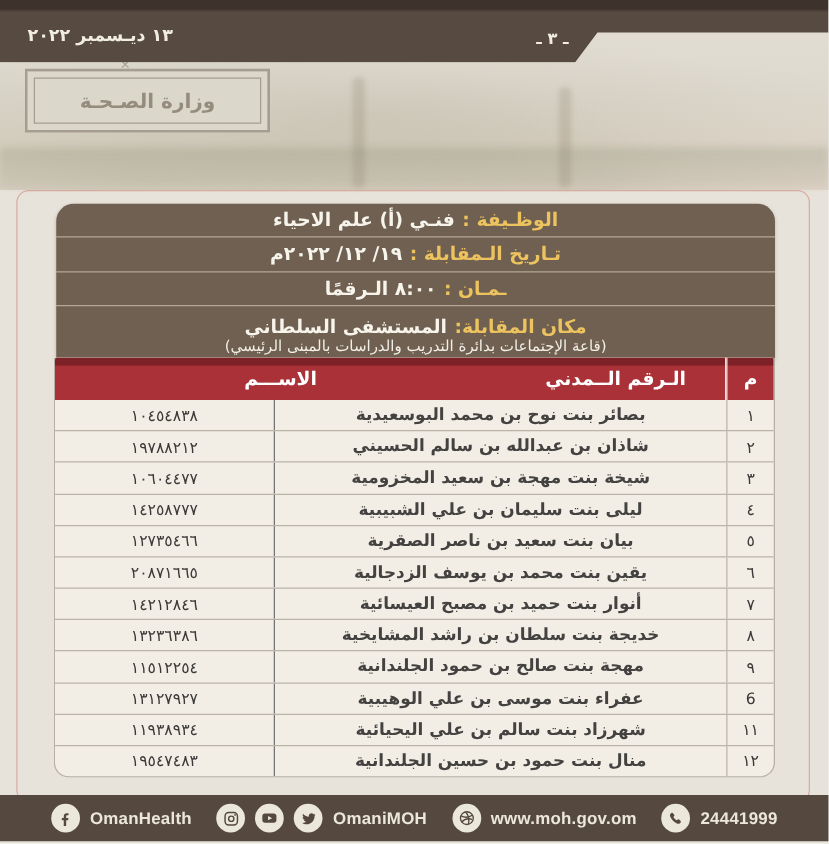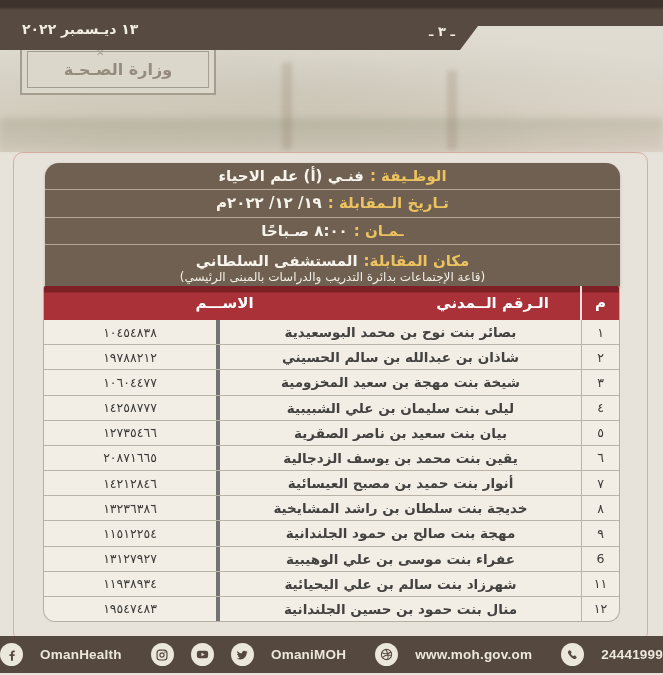--- a/index.html
+++ b/index.html
@@ -11,21 +11,21 @@
     background:
       radial-gradient(ellipse at 18% 95%, rgba(125,135,100,.22), transparent 55%),
       radial-gradient(ellipse at 72% 100%, rgba(140,140,115,.18), transparent 50%),
       radial-gradient(ellipse at 45% 60%, rgba(160,150,130,.12), transparent 60%),
       linear-gradient(180deg,#e3ded4 0%,#ded9ce 50%,#e2d8cc 82%,#e5dacf 100%);}
   .trunk{position:absolute;width:10px;border-radius:4px;background:rgba(120,100,80,.18);filter:blur(2px)}
   .trunk.t1{left:282px;top:62px;height:88px}
   .trunk.t2{left:447px;top:70px;height:80px}
   .hedge{position:absolute;left:0;top:118px;width:663px;height:32px;
          background:linear-gradient(180deg,rgba(110,120,90,.20),rgba(150,140,120,.10));filter:blur(3px)}
-  .sign{position:absolute;left:20px;top:44px;width:192px;height:47px;background:#dcd7cb;
+  .sign{position:absolute;left:20px;top:55px;width:192px;height:47px;background:#dcd7cb;
         border:2px solid #a59d8f;box-shadow:inset 0 0 0 5px #dcd7cb, inset 0 0 0 6px #a59d8f;
         display:flex;align-items:center;justify-content:center;
         color:#958c7e;font-weight:bold;font-size:16px;direction:rtl;letter-spacing:1px}
   .sign-mark{position:absolute;left:96px;top:47px;color:#a89f92;font-size:10px}
 
   
   .banner{position:absolute;left:0;top:0;width:663px;height:50px;z-index:3;
     background:linear-gradient(180deg,#3d332c 0,#3d332c 7px,#574a41 10px,#574a41 100%);
     -webkit-clip-path:polygon(0 0,663px 0,663px 26px,478px 26px,460px 50px,0 50px);
     clip-path:polygon(0 0,663px 0,663px 26px,478px 26px,460px 50px,0 50px);}
@@ -68,25 +68,25 @@
   .hcell{display:flex;align-items:center;justify-content:center}
   .hc-idx{width:38px;border-left:1px solid rgba(255,255,255,.85);box-sizing:border-box}
   .hc-name{flex:1}
   .hc-id{width:176px;border-right:1px solid rgba(255,255,255,.85);box-sizing:border-box}
   .tbody{flex:1;display:flex;flex-direction:column}
   .trow{flex:1;display:flex;direction:rtl}
   .trow + .trow{border-top:1px solid #b9b3a8}
   .cell{display:flex;align-items:center;justify-content:center;color:#3b3a38;box-sizing:border-box}
   .c-idx{width:38px;border-left:1px solid #b9b3a8;font-size:12.5px}
   .c-name{flex:1;font-size:13.5px;font-weight:bold;color:#434240}
-  .c-id{width:176px;border-right:4px solid #737373;font-size:12.5px;letter-spacing:1px}
+  .c-id{width:176px;border-right:1px solid #737373;font-size:12.5px;letter-spacing:1px}
 
   
   .footer{position:absolute;left:0;top:636px;width:663px;height:37px;background:#55483f;z-index:5;
-          display:flex;align-items:center;justify-content:space-between;gap:8px;box-sizing:border-box}
+          display:flex;align-items:center;justify-content:center;gap:8px;box-sizing:border-box}
   .ftxt{color:#ece7db;font-family:"Liberation Sans",sans-serif;font-weight:bold;font-size:13.5px;letter-spacing:.2px}
   .icn{width:23px;height:23px;border-radius:50%;background:#ece7db;flex:none;
        display:flex;align-items:center;justify-content:center}
   .icn svg{display:block}
   .sep{margin-left:12px}
 </style>
 </head>
 <body>
 
 <div class="page">
@@ -112,21 +112,21 @@
     <div class="irow r1">
       <span class="ilbl">الوظـيفة :</span>
       <span class="ival">فنـي (أ) علم الاحياء</span>
     </div>
     <div class="irow r2">
       <span class="ilbl">تـاريخ الـمقابلة :</span>
       <span class="ival">١٩/ ١٢/ ٢٠٢٢م</span>
     </div>
     <div class="irow r3">
       <span class="ilbl">ـمـان :</span>
-      <span class="ival">٨:٠٠ صـباحًا</span>
+      <span class="ival">٨:٠٠ الـرقمًا</span>
     </div>
     <div class="irow r4">
       <div class="r4-line">
         <span class="ilbl">مكان المقابلة:</span>
         <span class="ival">المستشفى السلطاني</span>
       </div>
       <div class="inote">(قاعة الإجتماعات بدائرة التدريب والدراسات بالمبنى الرئيسي)</div>
     </div>
   </div>
 

